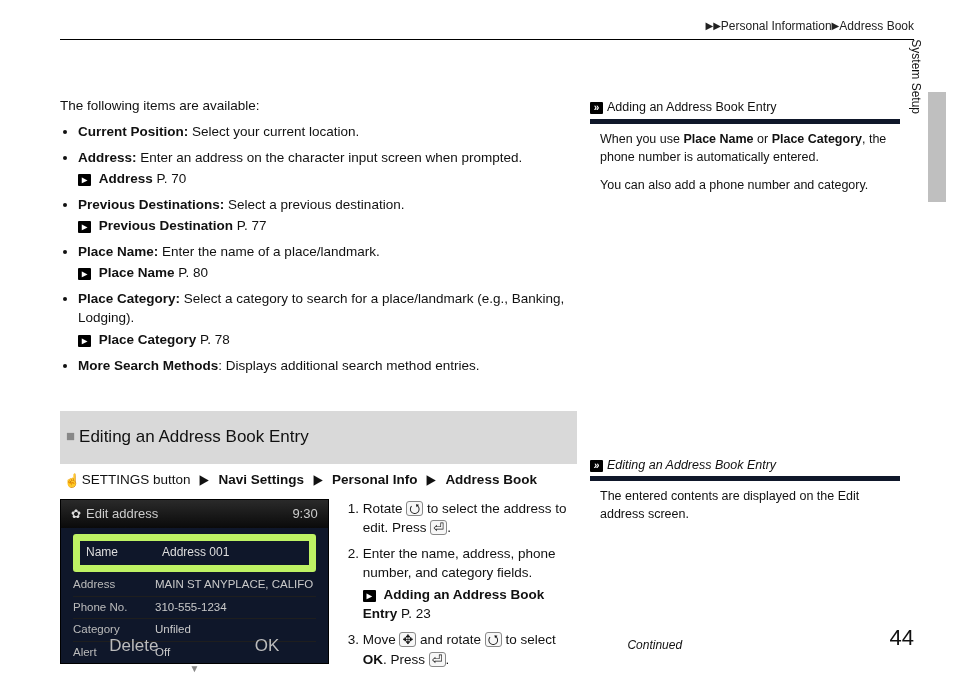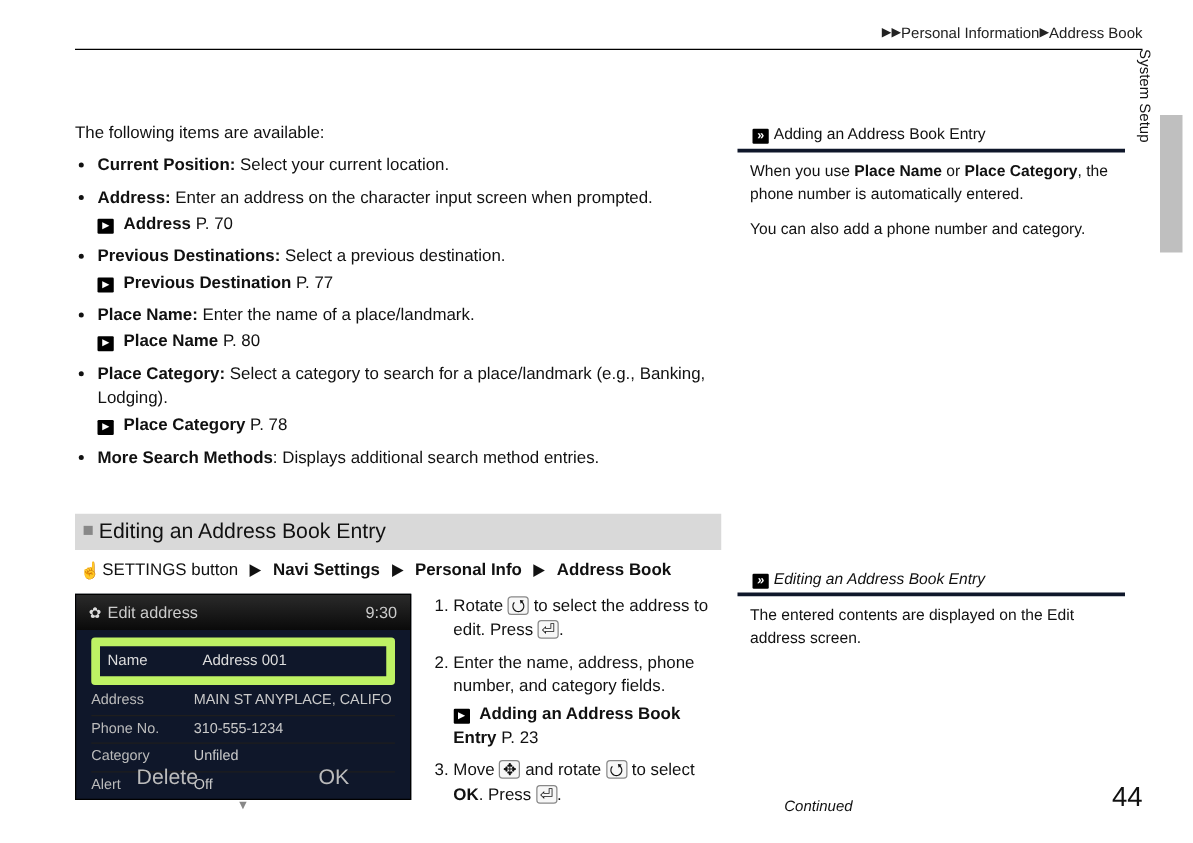--- a/index.html
+++ b/index.html
@@ -77,21 +77,21 @@
     margin-right: 4px;
     font-weight: bold;
     border-radius: 1px;
   }
   .xref b { font-weight: 700; }
 
   .section-title {
     width: 505px;
     background: #d9d9d9;
     font-size: 17px;
-    padding: 2px 6px;
+    padding: 14px 6px;
     margin: 8px 0 6px 0;
   }
   .section-title .sq {
     color: #888;
     font-size: 15px;
     margin-right: 4px;
     vertical-align: 1px;
   }
 
   .nav-path {
@@ -193,39 +193,39 @@
     border-radius:3px;
     padding:0 2px;
     line-height:1;
     background:#f7f7f7;
     vertical-align:0;
   }
 
   
   .note-title {
     font-size: 12.5px;
-    margin: 48px 0 2px 12px;
+    margin: 48px 0 2px 0;
   }
   .note-title.second { margin-top: 262px; font-style: italic; }
   .note-title .nicon {
     display: inline-block;
     width: 13px;
     height: 12px;
     background: #000;
     color: #fff;
     font-size: 10px;
     text-align: center;
     line-height: 11px;
     vertical-align: 0;
     margin-right: 4px;
     font-weight: bold;
     border-radius: 1px;
   }
   .note-body {
-    border-top: 3px solid #0f172a;
+    border-top: 5px solid #0f172a;
     padding: 6px 2px 0 10px;
     font-size: 12.5px;
   }
   .note-body p { margin: 0 0 10px 0; }
 
   
   .side-tab {
     position: absolute;
     top: 92px;
     right: 8px;

